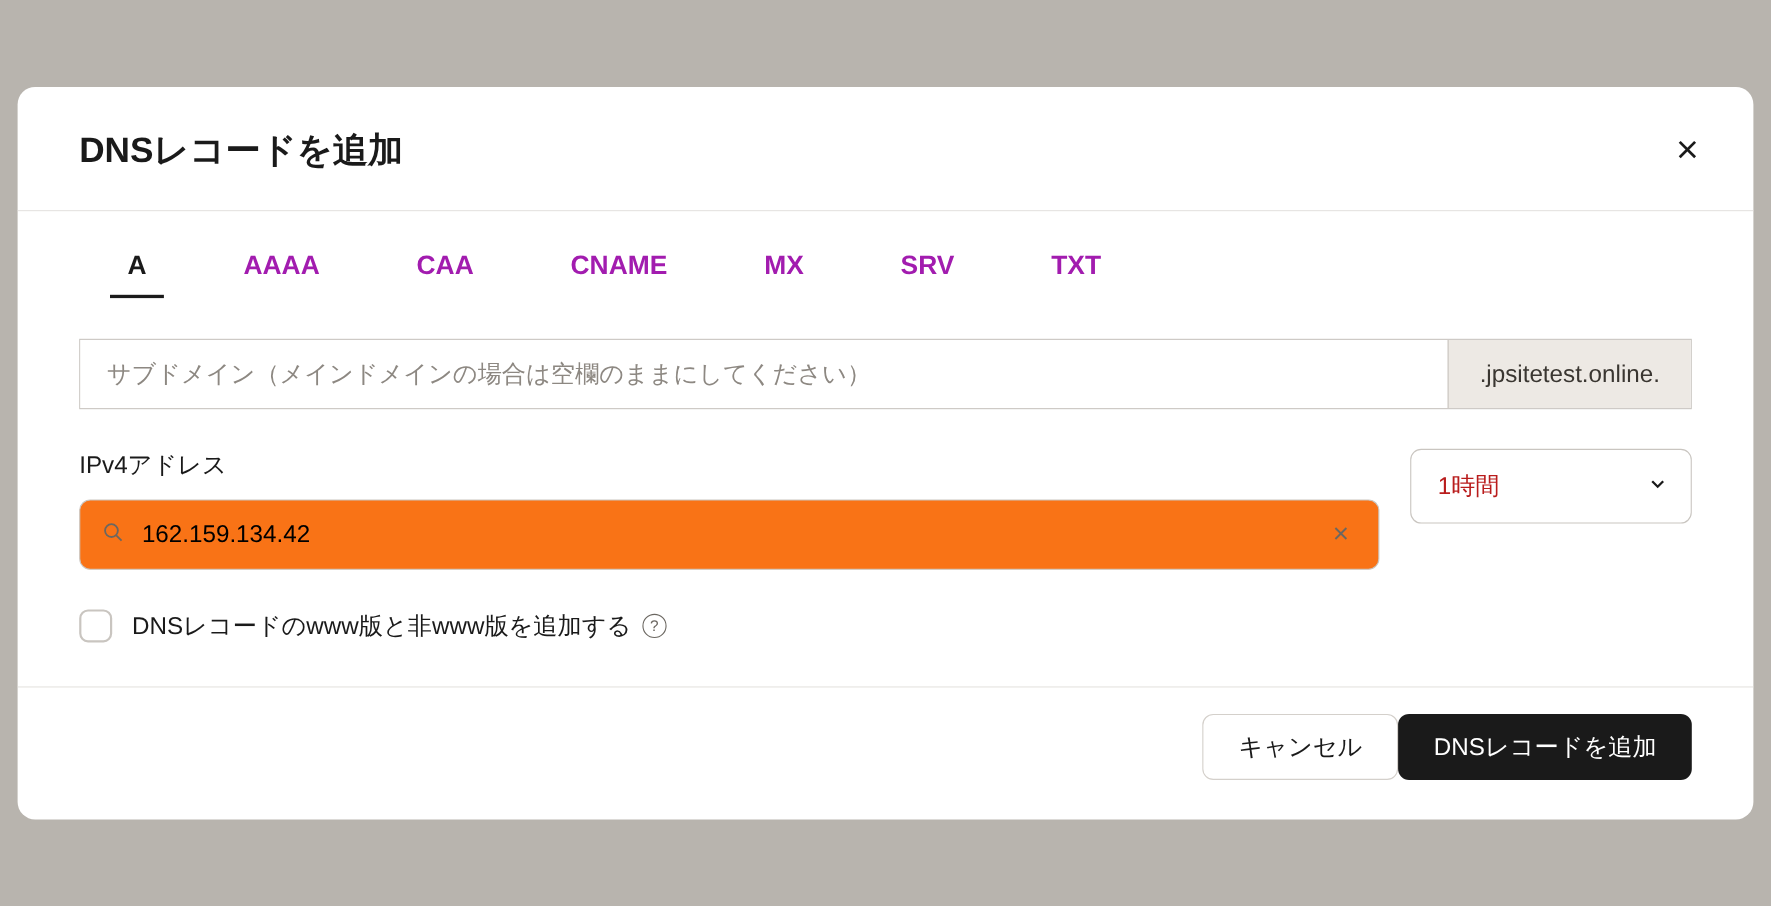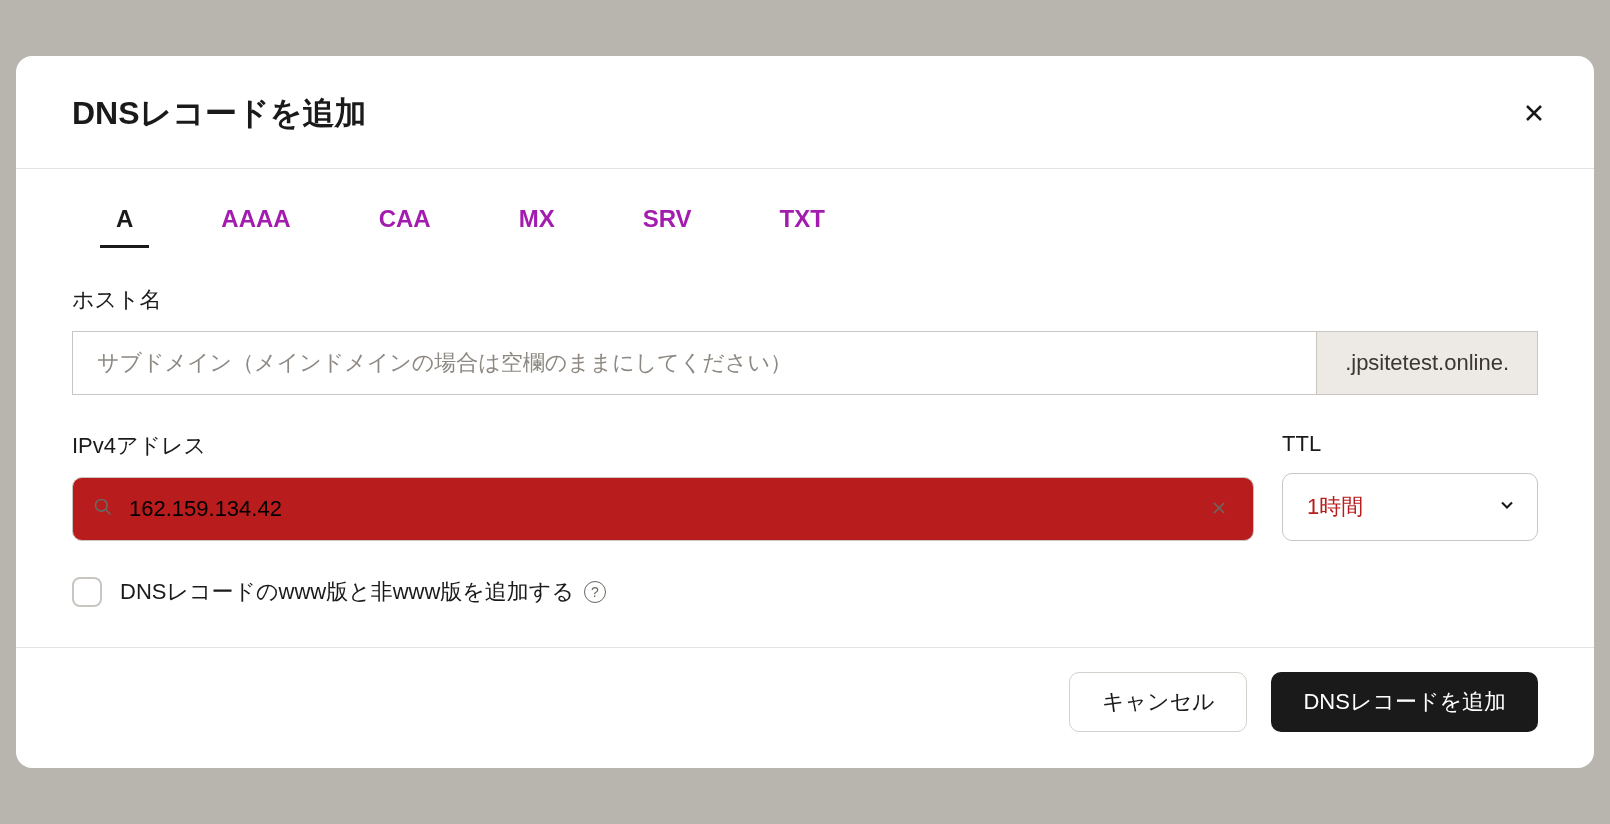--- a/index.html
+++ b/index.html
@@ -157,21 +157,21 @@
       align-items: center;
       margin-left: 28px;
     }
     
     .input-with-icons {
       display: flex;
       align-items: center;
       border: 1px solid #c9c5c0;
       border-radius: 10px;
       padding: 0 20px;
-      background: #b91c1c;
+      background: #f97316;
     }
     
     .input-with-icons input {
       flex: 1;
       border: none;
       padding: 18px 16px;
       font-size: 22px;
       outline: none;
       background: transparent;
     }
@@ -256,21 +256,20 @@
       border: 1.5px solid #6b6761;
       border-radius: 50%;
       font-size: 14px;
       color: #6b6761;
       cursor: pointer;
     }
     
     .modal-footer {
       display: flex;
       justify-content: flex-end;
-      gap: 24px;
       padding: 24px 56px 36px 56px;
       border-top: 1px solid #e5e3e0;
     }
     
     .btn {
       padding: 14px 32px;
       font-size: 22px;
       font-weight: 500;
       border-radius: 10px;
       cursor: pointer;
@@ -302,27 +301,27 @@
           </svg>
       </span>
     </button>
   </div>
 
   <div class="modal-body">
     <div class="tabs">
       <button class="tab active">A</button>
       <button class="tab">AAAA</button>
       <button class="tab">CAA</button>
+      <button class="tab">CNAME</button>
       <button class="tab">MX</button>
       <button class="tab">SRV</button>
       <button class="tab">TXT</button>
     </div>
 
     <div class="field-group">
-      <label class="field-label">ホスト名</label>
       <div class="input-with-suffix">
         <input type="text" placeholder="サブドメイン（メインドメインの場合は空欄のままにしてください）" style="">
         <span class="input-suffix">.jpsitetest.online.</span>
       </div>
     </div>
 
     <div class="field-row">
       <div class="field-group field-group-grow">
         <label class="field-label">IPv4アドレス</label>
         <div class="input-with-icons">
@@ -338,21 +337,20 @@
               <svg viewBox="0 0 24 24" fill="none">
                   <line x1="6" y1="6" x2="18" y2="18"></line>
                   <line x1="18" y1="6" x2="6" y2="18"></line>
                 </svg>
             </span>
           </button>
         </div>
       </div>
 
       <div class="field-group field-group-ttl">
-        <label class="field-label">TTL</label>
         <div class="select-wrapper">
           <span class="select-value">1時間</span>
           <span class="chevron-icon">
             <svg viewBox="0 0 24 24">
                 <polyline points="6 9 12 15 18 9"></polyline>
               </svg>
           </span>
         </div>
       </div>
     </div>

